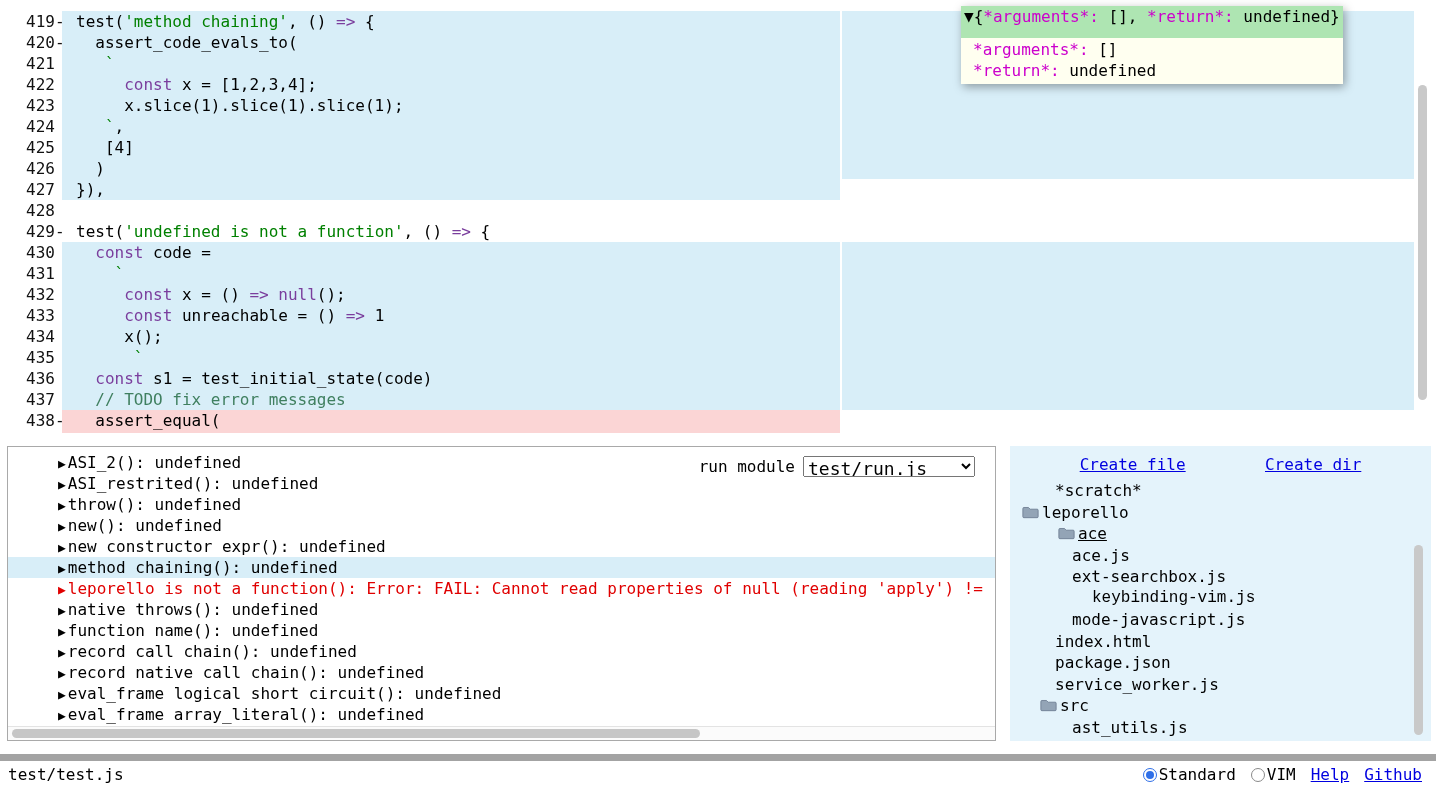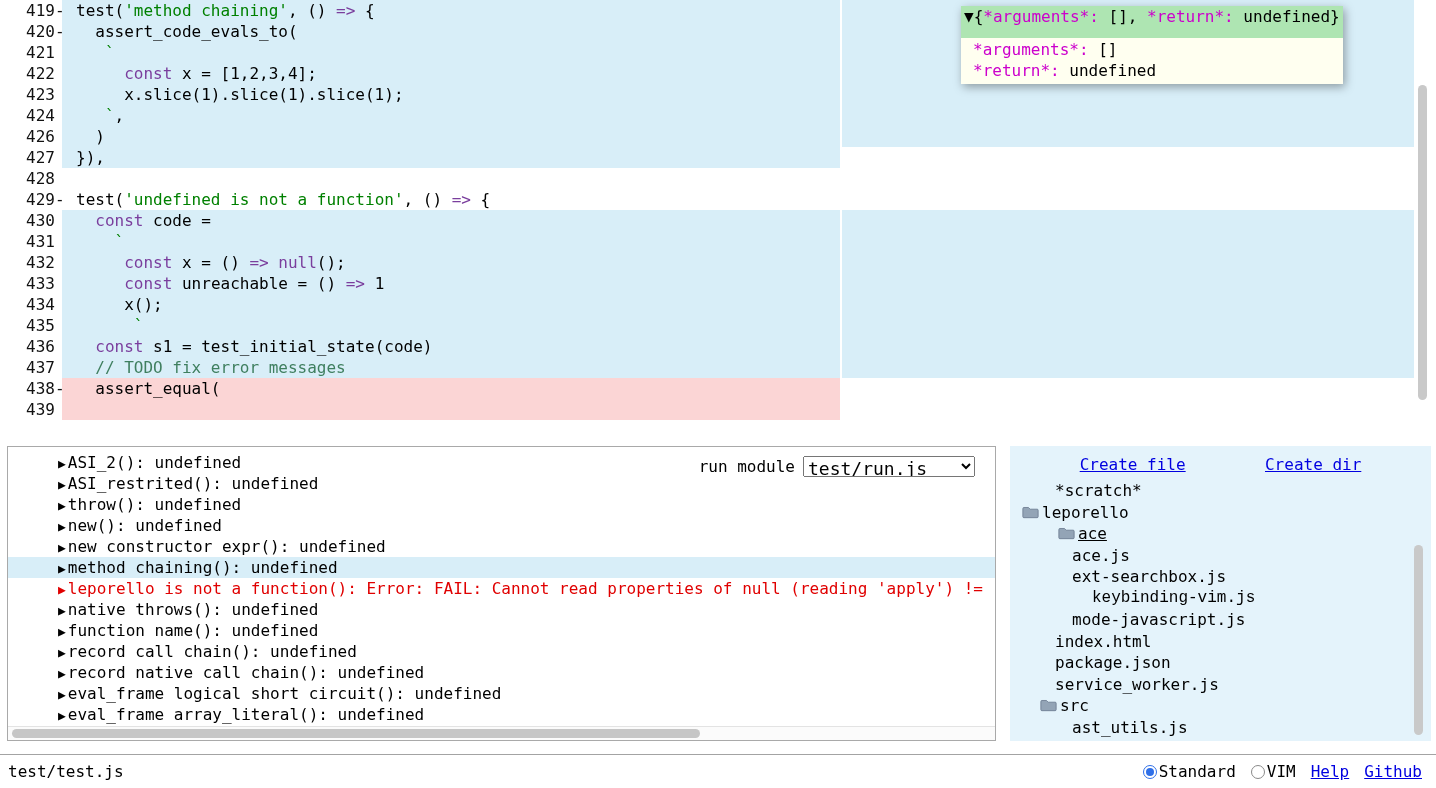--- a/index.html
+++ b/index.html
@@ -5,21 +5,21 @@
   * { box-sizing: border-box; }
   html,body { margin:0; padding:0; }
   body {
     width:1436px; height:788px; overflow:hidden; position:relative;
     background:#fff; font-family:"DejaVu Sans Mono", monospace;
     font-size:16px; color:#000;
   }
 
   
   .editor { position:absolute; left:0; top:0; width:1436px; height:433px; overflow:hidden; }
-  #editor-rows { padding-top:0; margin-right:22px; }
+  #editor-rows { padding-top:11px; margin-right:22px; }
   .row { display:flex; height:21px; line-height:21px; white-space:pre; }
   .gutter { flex:0 0 62px; text-align:right; color:#111; }
   .fold { display:inline-block; width:7px; text-align:left; color:#111; }
   .code { flex:1 1 auto; padding-left:14px; white-space:pre; overflow:hidden; }
   .code.hl { background:var(--hl); }
   .code.hl-margin  { background-image:linear-gradient(var(--hl),var(--hl)); background-repeat:no-repeat; background-size:778px 100%; }
   .code.err-margin { background-image:linear-gradient(var(--err),var(--err)); background-repeat:no-repeat; background-size:778px 100%; }
   .print-margin { position:absolute; left:840px; top:0; height:433px; width:2px; background:#fff; }
 
   .seg-p { color:#000; }
@@ -56,21 +56,21 @@
            background:var(--panel_bg); overflow:hidden; }
   .files-header { display:flex; justify-content:space-around; padding:9px 30px 0 30px; }
   a.link { color:var(--link); text-decoration:underline; cursor:pointer; }
   #file-tree { margin-top:6px; }
   .fitem { height:21.5px; line-height:21.5px; white-space:pre; display:flex; align-items:center; }
   .fitem svg { margin-right:3px; flex:0 0 auto; }
   .files-scroll { right:8px; top:99px; height:190px; }
 
   
   .statusbar { position:absolute; left:0; top:754px; width:1436px; height:34px;
-               border-top:1px solid #a3a3a3; background:#fff;
+               border-top:7px solid #a3a3a3; background:#fff;
                display:flex; align-items:center; justify-content:space-between;
                padding:0 14px 0 8px; }
   .status-right { display:flex; align-items:center; gap:15px; }
   .radio-label { display:flex; align-items:center; gap:2px; cursor:pointer; }
   .radio { width:14px; height:14px; border-radius:50%; border:1px solid #8a8a8a;
            background:#fff; position:relative; display:inline-block; }
   .radio.checked { border-color:var(--radio_selected); }
   .radio.checked::after { content:""; position:absolute; inset:2px; border-radius:50%;
                           background:var(--radio_selected); }
 </style>
@@ -78,20 +78,21 @@
 <body>
 
 <div class="editor">
   <div id="editor-rows">
       <div class="row"><div class="gutter">419<span class="fold">-</span></div><div class="code hl"><span class="seg-p">test(</span><span class="seg-s">'method chaining'</span><span class="seg-p">, () </span><span class="seg-k">=&gt;</span><span class="seg-p"> {</span></div></div>
       <div class="row"><div class="gutter">420<span class="fold">-</span></div><div class="code hl"><span class="seg-p">  assert_code_evals_to(</span></div></div>
       <div class="row"><div class="gutter">421<span class="fold"></span></div><div class="code hl"><span class="seg-s">   `</span></div></div>
       <div class="row"><div class="gutter">422<span class="fold"></span></div><div class="code hl"><span class="seg-p">     </span><span class="seg-k">const</span><span class="seg-p"> x = [1,2,3,4];</span></div></div>
       <div class="row"><div class="gutter">423<span class="fold"></span></div><div class="code hl"><span class="seg-p">     x.slice(1).slice(1).slice(1);</span></div></div>
       <div class="row"><div class="gutter">424<span class="fold"></span></div><div class="code hl"><span class="seg-s">   `</span><span class="seg-p">,</span></div></div>
+      <div class="row"><div class="gutter">425<span class="fold"></span></div><div class="code hl"><span class="seg-p">   [4]</span></div></div>
       <div class="row"><div class="gutter">426<span class="fold"></span></div><div class="code hl"><span class="seg-p">  )</span></div></div>
       <div class="row"><div class="gutter">427<span class="fold"></span></div><div class="code hl-margin"><span class="seg-p">}),</span></div></div>
       <div class="row"><div class="gutter">428<span class="fold"></span></div><div class="code"></div></div>
       <div class="row"><div class="gutter">429<span class="fold">-</span></div><div class="code"><span class="seg-p">test(</span><span class="seg-s">'undefined is not a function'</span><span class="seg-p">, () </span><span class="seg-k">=&gt;</span><span class="seg-p"> {</span></div></div>
       <div class="row"><div class="gutter">430<span class="fold"></span></div><div class="code hl"><span class="seg-p">  </span><span class="seg-k">const</span><span class="seg-p"> code =</span></div></div>
       <div class="row"><div class="gutter">431<span class="fold"></span></div><div class="code hl"><span class="seg-s">    `</span></div></div>
       <div class="row"><div class="gutter">432<span class="fold"></span></div><div class="code hl"><span class="seg-p">     </span><span class="seg-k">const</span><span class="seg-p"> x = () </span><span class="seg-k">=&gt;</span><span class="seg-p"> </span><span class="seg-k">null</span><span class="seg-p">();</span></div></div>
       <div class="row"><div class="gutter">433<span class="fold"></span></div><div class="code hl"><span class="seg-p">     </span><span class="seg-k">const</span><span class="seg-p"> unreachable = () </span><span class="seg-k">=&gt;</span><span class="seg-p"> 1</span></div></div>
       <div class="row"><div class="gutter">434<span class="fold"></span></div><div class="code hl"><span class="seg-p">     x();</span></div></div>
       <div class="row"><div class="gutter">435<span class="fold"></span></div><div class="code hl"><span class="seg-s">      `</span></div></div>

